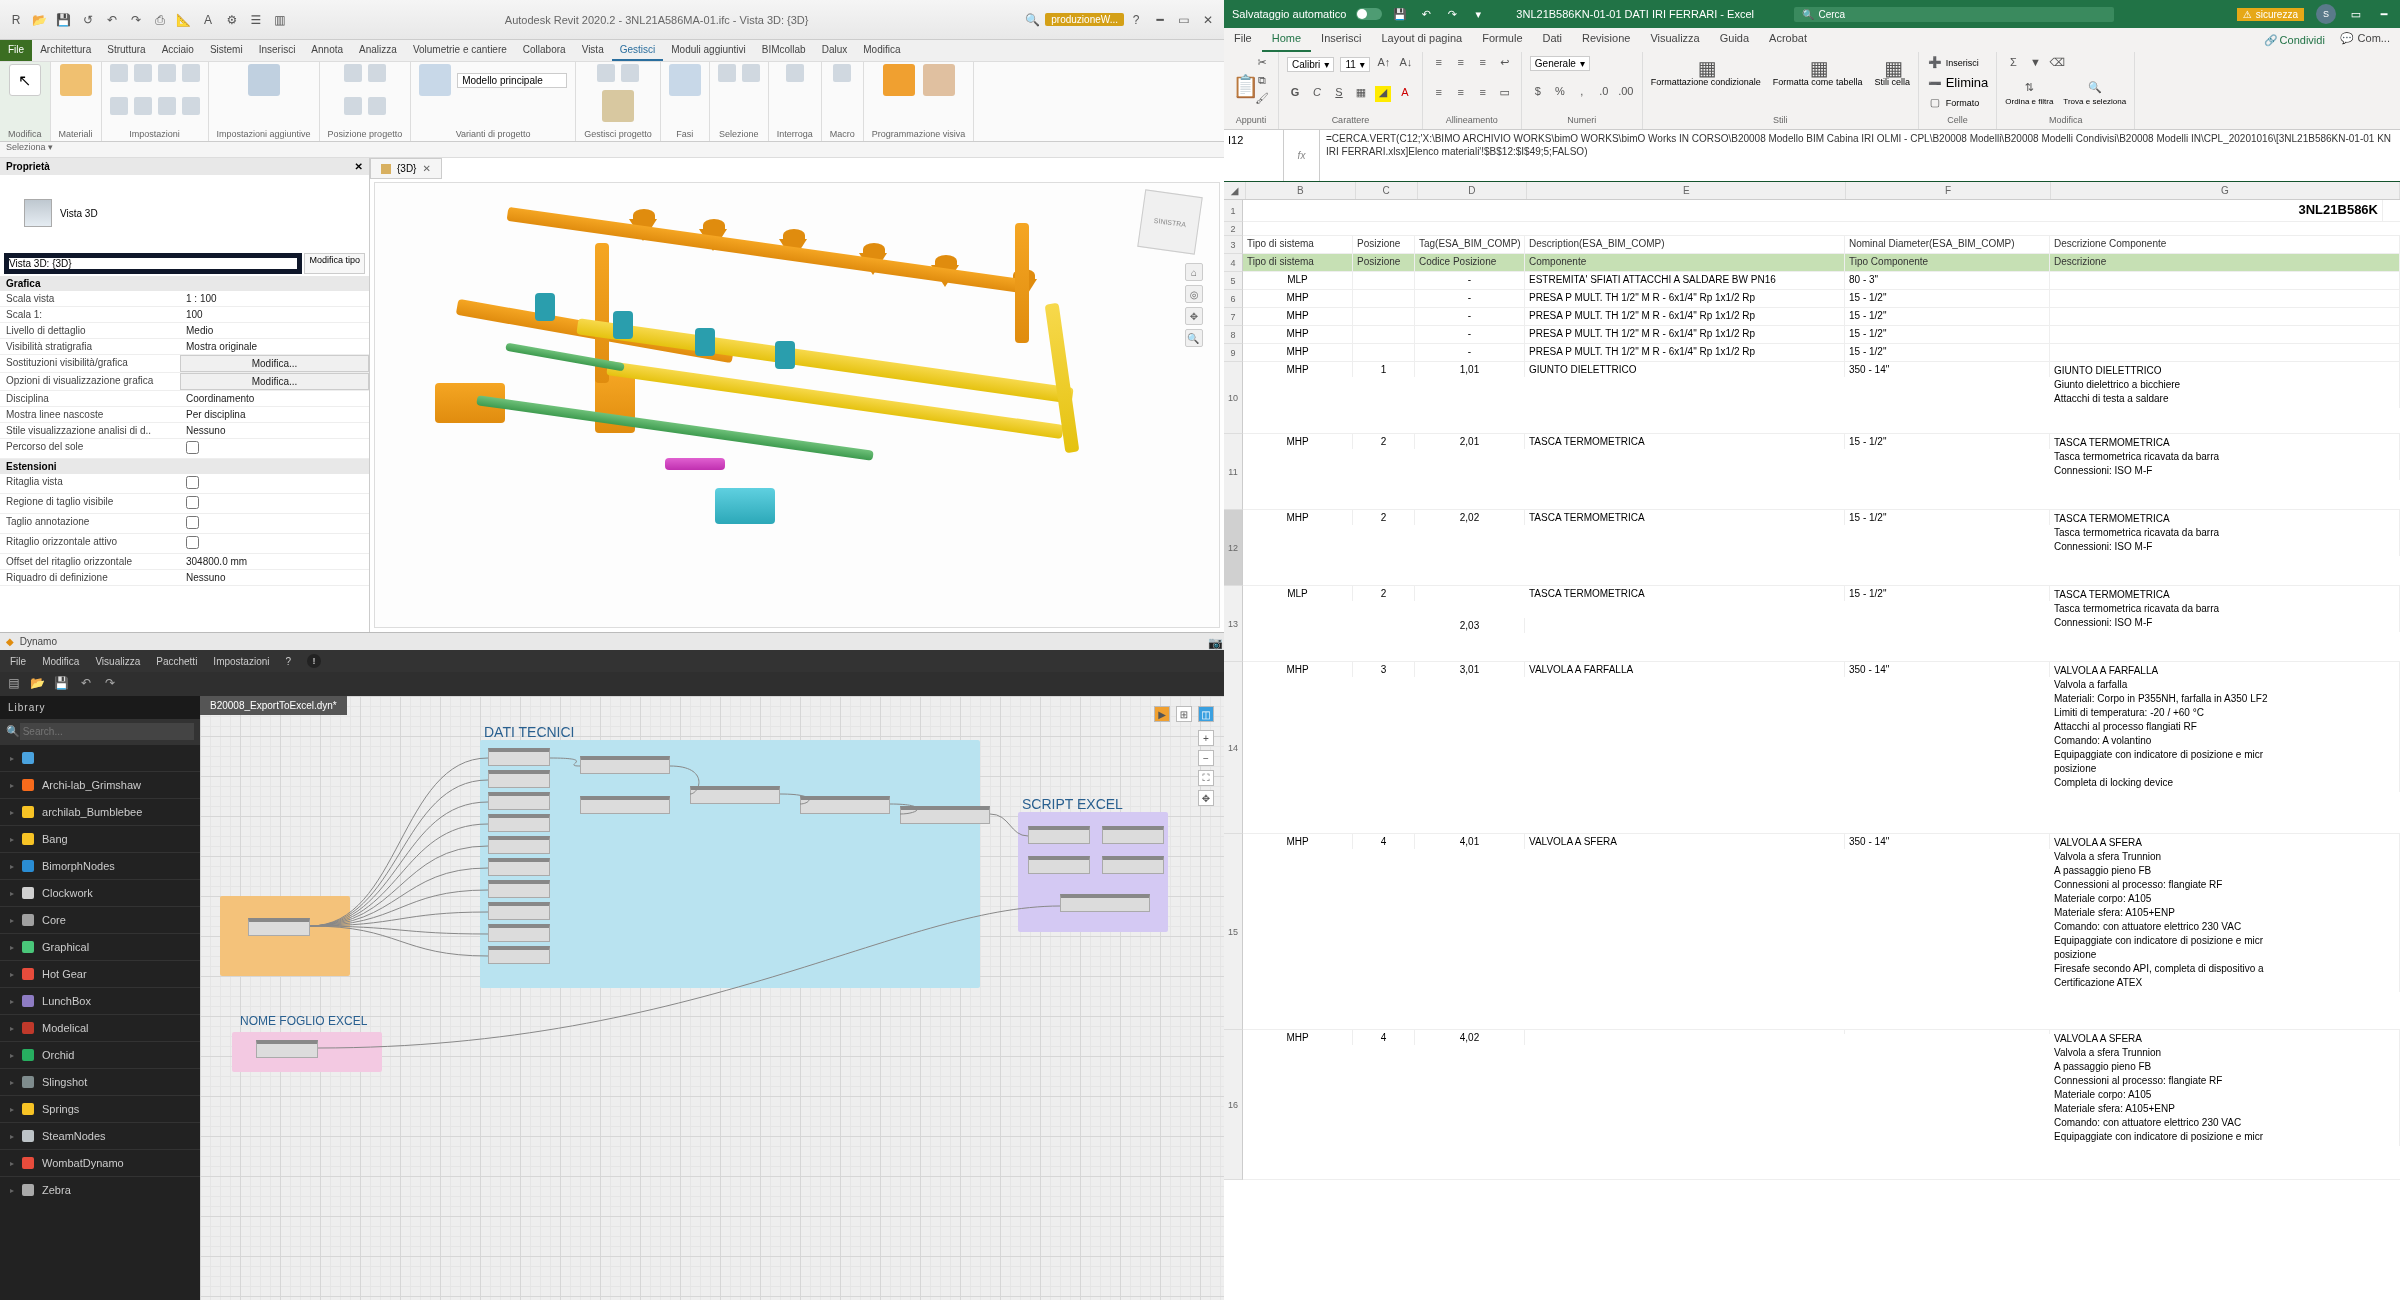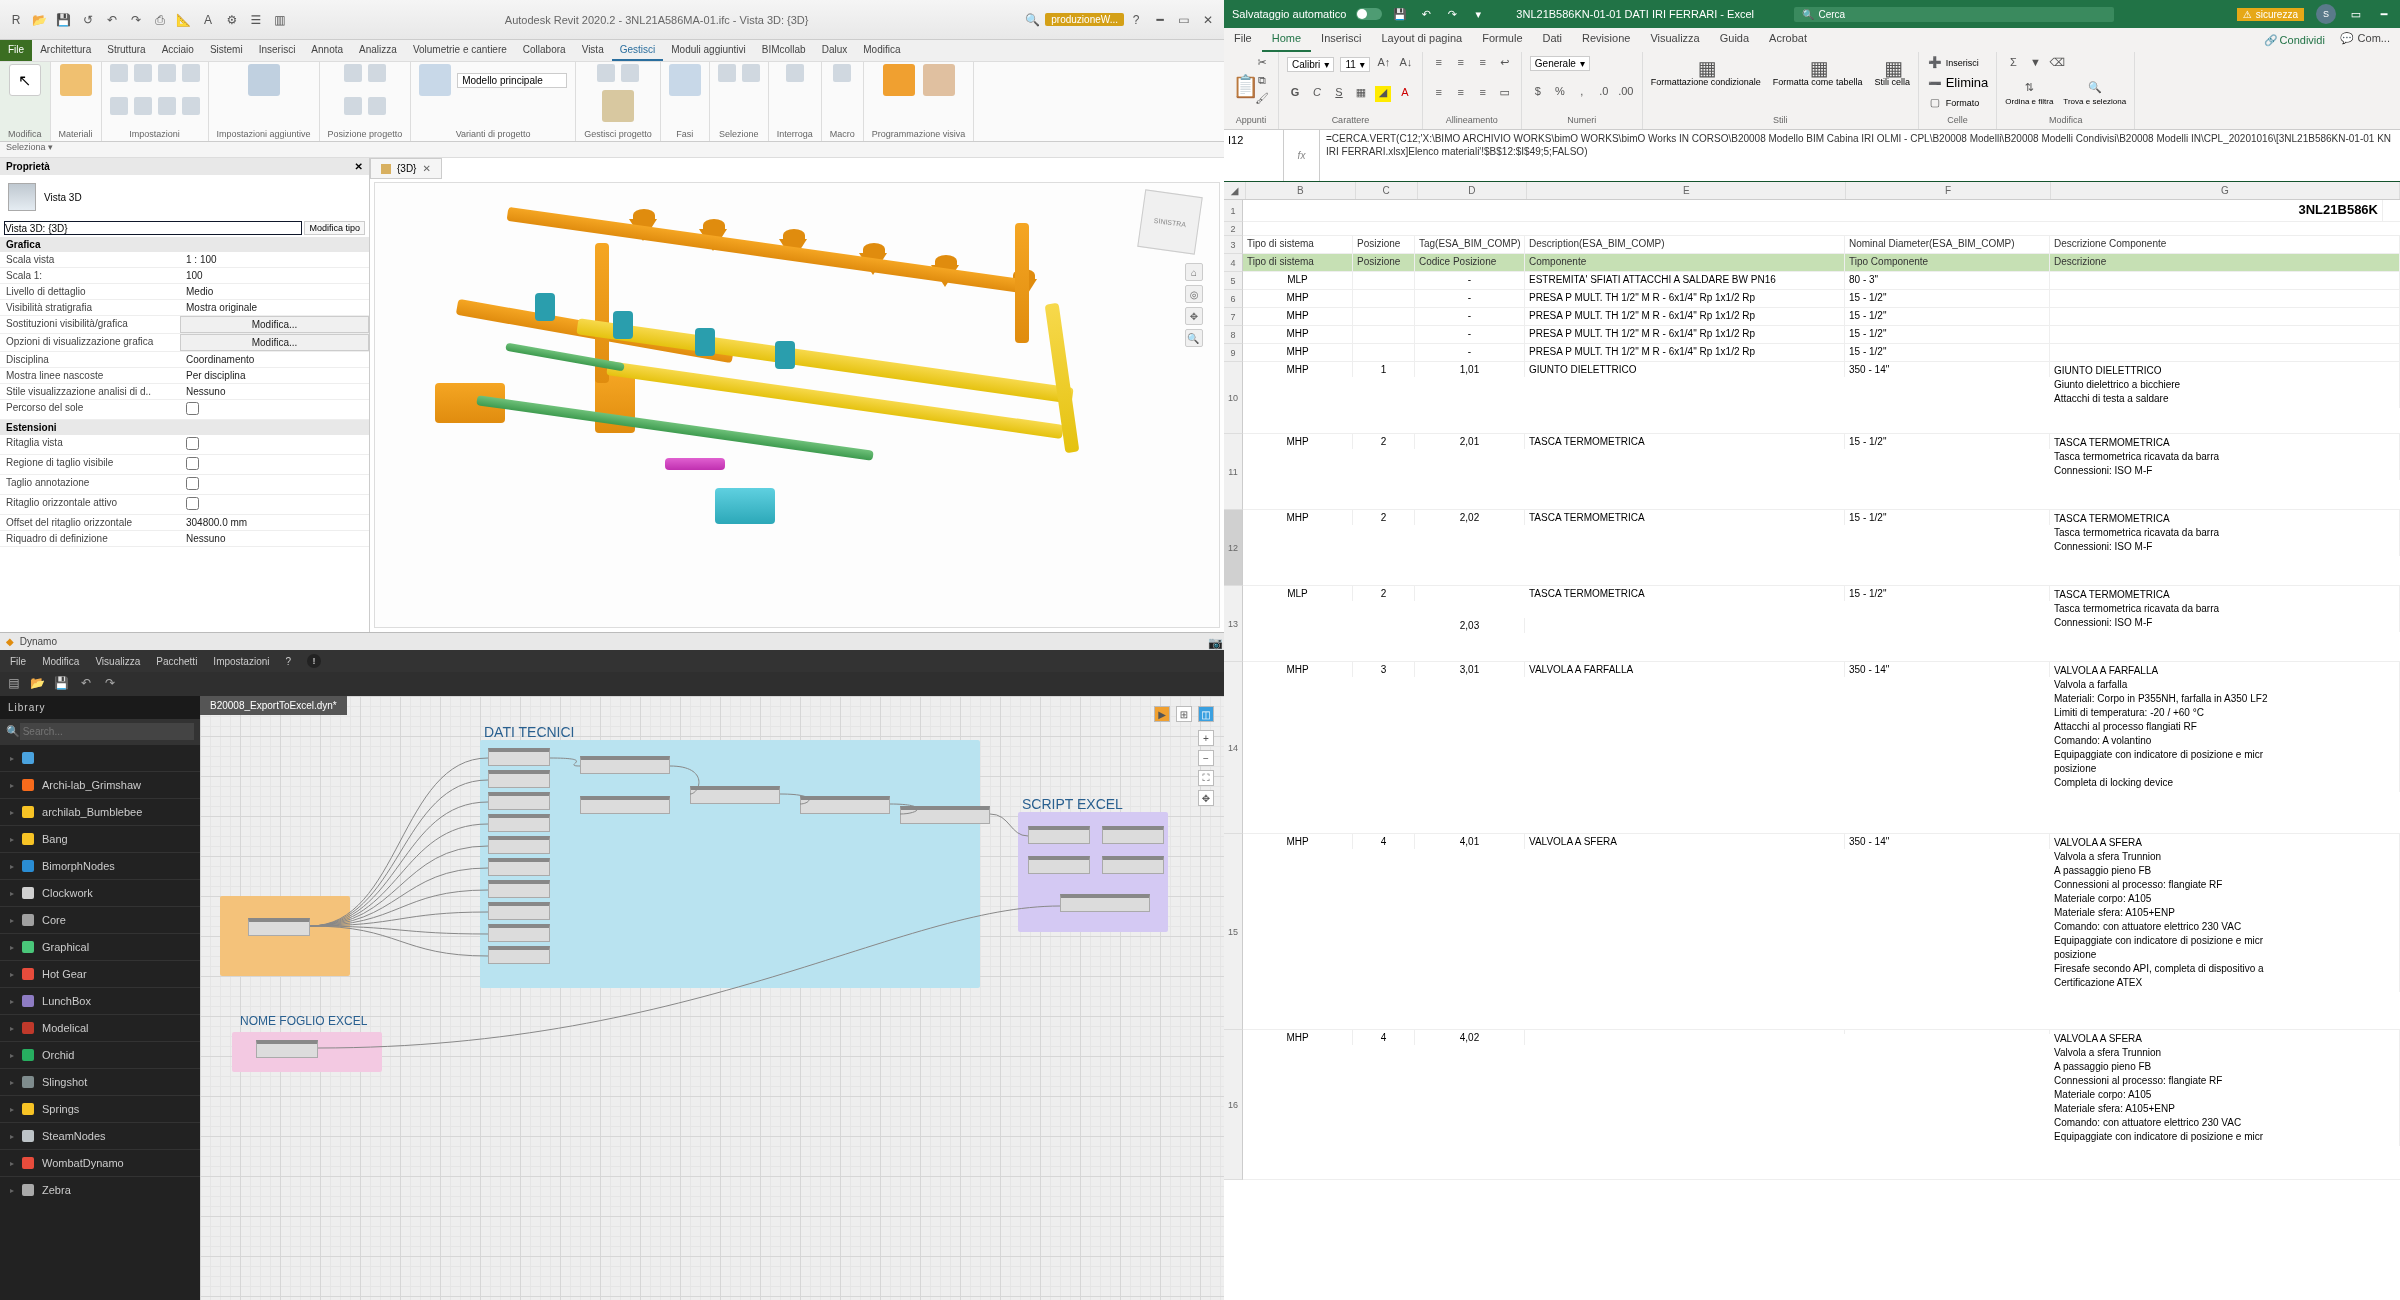--- a/index.html
+++ b/index.html
@@ -17,24 +17,24 @@
 .ribbon-group { border-right: 1px solid #ddd; padding: 2px 8px; display: flex; flex-direction: column; justify-content: space-between; align-items: center; }
 .ribbon-group .icons-row { display: flex; gap: 6px; flex-wrap: wrap; align-items: center; }
 .ribbon-icon { width: 18px; height: 18px; background: #d0d8e0; border-radius: 2px; }
 .ribbon-big { width: 32px; height: 32px; background: #f0c070; border-radius: 3px; }
 .ribbon-group .label { font-size: 9px; color: #666; }
 .revit-selection-bar { height: 16px; background: #f5f5f5; font-size: 9px; padding-left: 6px; color: #666; border-bottom: 1px solid #ddd; }
 
 .revit-body { display: flex; height: 474px; }
 .props-panel { width: 370px; border-right: 1px solid #ccc; background: #fff; font-size: 10px; }
 .props-header { background: #e8e8e8; padding: 3px 6px; font-weight: bold; display: flex; justify-content: space-between; }
-.props-view { display: flex; align-items: center; padding: 8px; gap: 8px; }
+.props-view { display: flex; align-items: center; padding: 24px; gap: 8px; }
 .props-view .cube { width: 28px; height: 28px; background: linear-gradient(#bfc8d0,#e5ecf2); border: 1px solid #aaa; }
 .props-filter { display: flex; padding: 2px 4px; gap: 2px; }
-.props-filter input { flex: 1; font-size: 10px; border: 1px solid #0f172a; }
+.props-filter input { flex: 1; font-size: 10px; border: 5px solid #0f172a; }
 .props-filter .mtipo { font-size: 9px; border: 1px solid #ccc; padding: 1px 4px; background: #f7f7f7; }
 .props-cat { background: #e8e8e8; padding: 2px 6px; font-weight: bold; }
 .props-row { display: flex; border-bottom: 1px solid #eee; }
 .props-row .k { width: 180px; padding: 2px 6px; color: #444; }
 .props-row .v { flex: 1; padding: 2px 6px; color: #222; }
 .props-row .v input[type=checkbox] { }
 .props-row .v.btn { background: #f0f0f0; border: 1px solid #ccc; text-align: center; }
 
 .viewport { flex: 1; background: #fff; position: relative; }
 .view-tab { position: absolute; top: 0; left: 0; font-size: 10px; padding: 4px 10px; background: #f5f5f5; border: 1px solid #ccc; display: flex; align-items: center; gap: 6px;}

